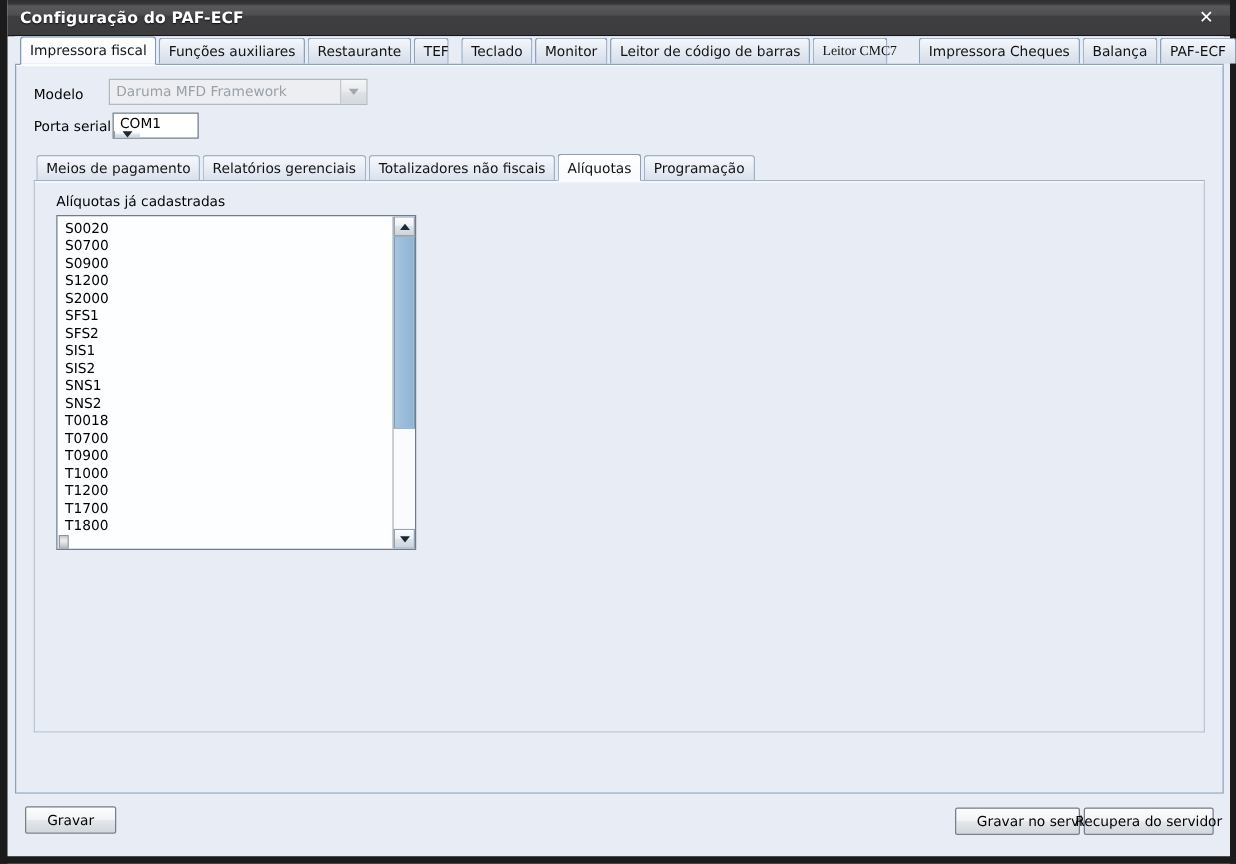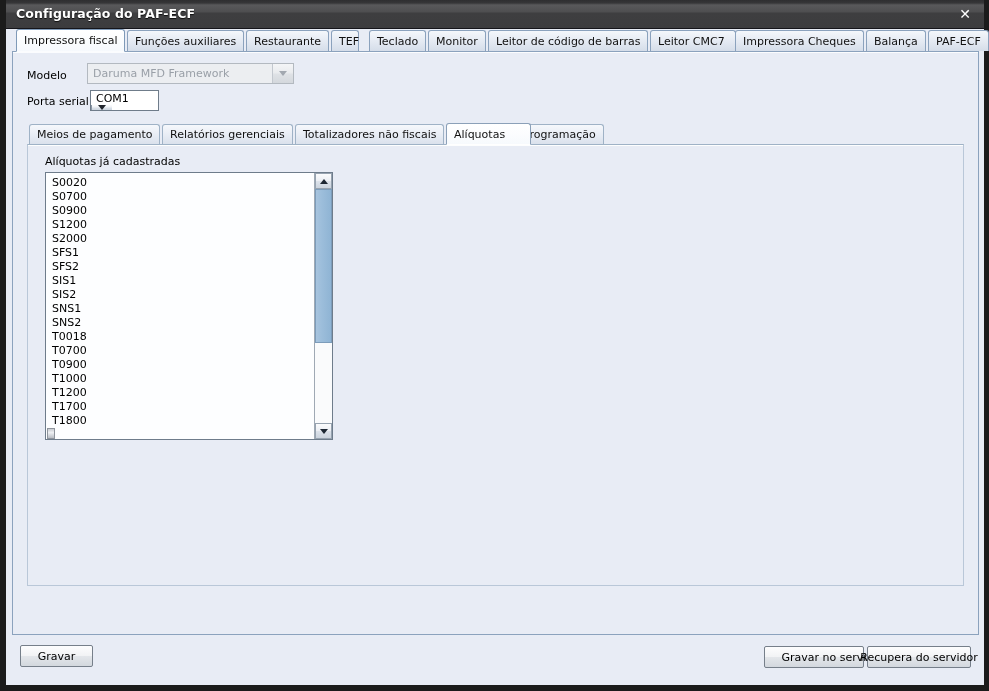--- a/index.html
+++ b/index.html
@@ -204,21 +204,21 @@
       </div>
       <div class="tab" style="left: 357px; width: 57px;">
         <span>Teclado</span>
       </div>
       <div class="tab" style="left: 416px; width: 58px;">
         <span>Monitor</span>
       </div>
       <div class="tab" style="left: 476px; width: 160px;">
         <span>Leitor de código de barras</span>
       </div>
-      <div class="tab" style="left: 638px; width: 86px;">
+      <div class="tab" style="left: 638px; width: 60px; font-family: Liberation Serif, serif;">
         <span>Leitor CMC7</span>
       </div>
       <div class="tab" style="left: 723px; width: 129px;">
         <span>Impressora Cheques</span>
       </div>
       <div class="tab" style="left: 854px; width: 60px;">
         <span>Balança</span>
       </div>
       <div class="tab" style="left: 916px; width: 61px;">
         <span>PAF-ECF</span>
@@ -247,21 +247,21 @@
     <div class="inner-tabstrip" id="innerTabs">
         <div class="itab" style="left: 2px; width: 131px;">
           <span>Meios de pagamento</span>
         </div>
         <div class="itab" style="left: 135px; width: 131px;">
           <span>Relatórios gerenciais</span>
         </div>
         <div class="itab" style="left: 268px; width: 149px;">
           <span>Totalizadores não fiscais</span>
         </div>
-        <div class="itab selected" style="left: 419px; width: 85px;">
+        <div class="itab selected" style="left: 419px; width: 67px;">
           <span>Alíquotas</span>
         </div>
         <div class="itab" style="left: 488px; width: 89px;">
           <span>Programação</span>
         </div>
       </div>
 
     <div class="inner-panel">
       <div class="inner-panel-hl"></div>
       <div class="section-label">Alíquotas já cadastradas</div>

